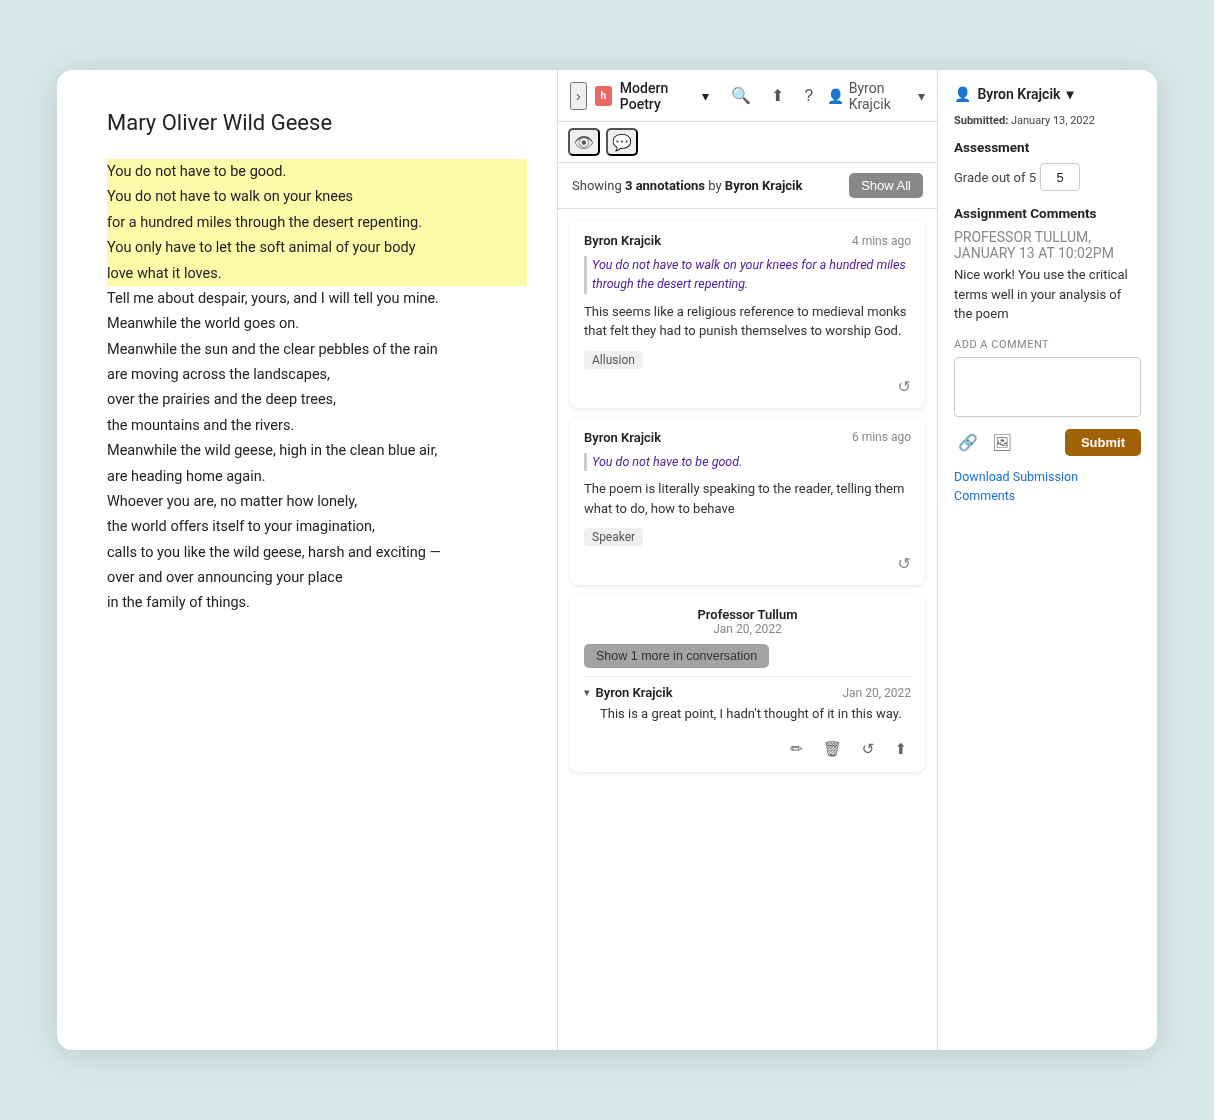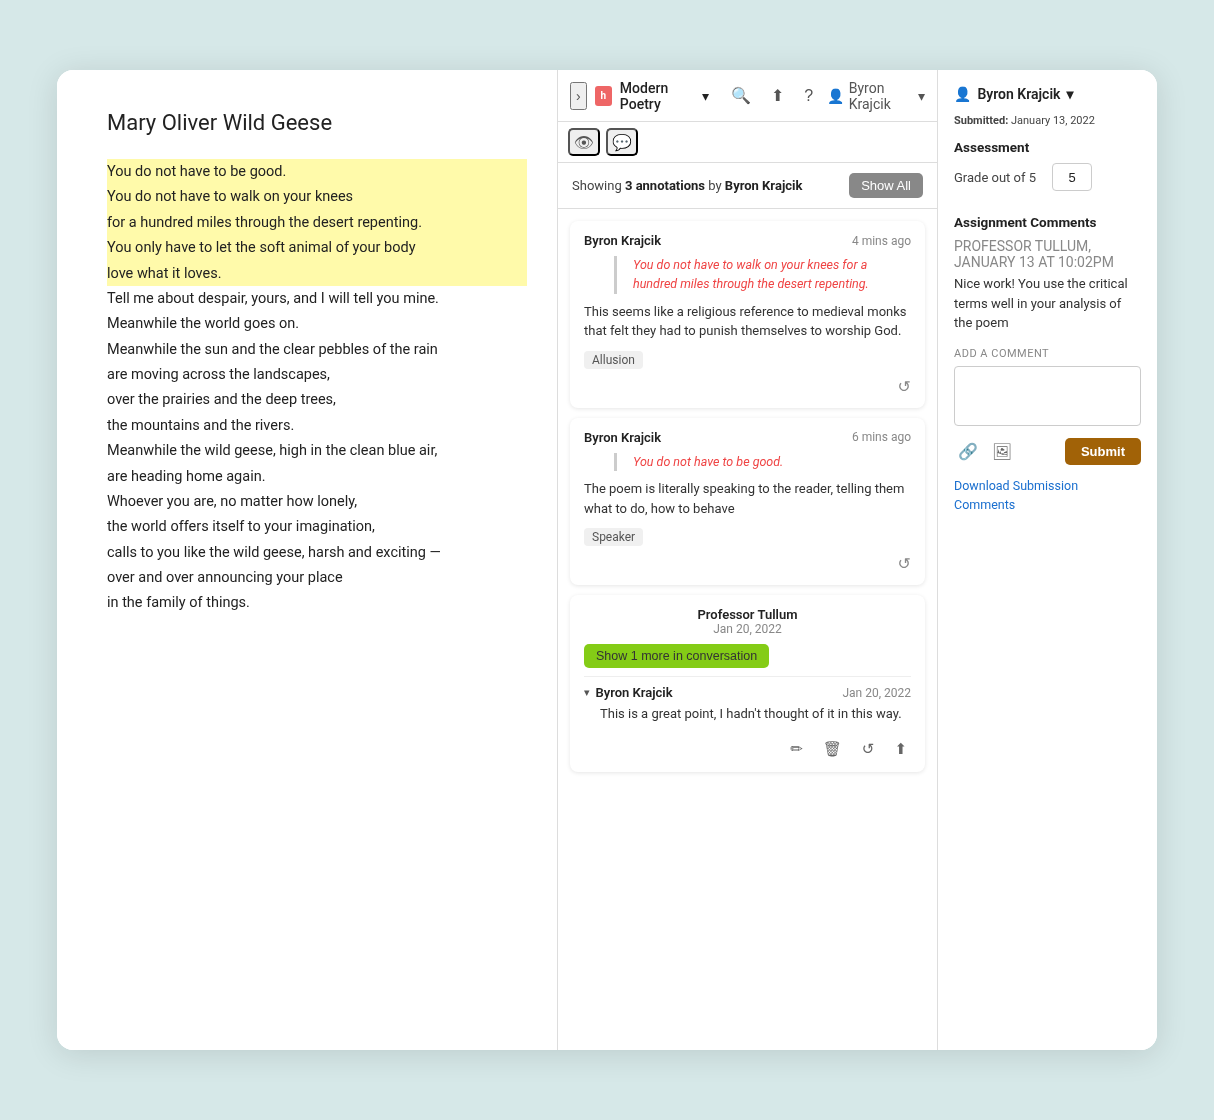--- a/index.html
+++ b/index.html
@@ -160,27 +160,26 @@
       font-size: 13px;
       font-weight: 600;
       color: #222;
     }
     .card-time {
       font-size: 12px;
       color: #888;
     }
     .card-quote {
       font-size: 12.5px;
-      color: #ef4444;
+      color: #4c1d95;
       font-style: italic;
-      padding-left: 16px;
+      padding-left: 5px;
       border-left: 3px solid #ccc;
       margin-bottom: 8px;
       line-height: 1.5;
-      margin-left: 30px;
     }
     .card-body {
       font-size: 13px;
       color: #333;
       line-height: 1.5;
       margin-bottom: 8px;
     }
     .card-tag {
       display: inline-block;
       background: #f0f0f0;
@@ -202,21 +201,21 @@
 
     
     .conv-header {
       display: flex;
       justify-content: space-between;
       align-items: center;
       margin-bottom: 8px;
       flex-direction: column;
     }
     .show-more-btn {
-      background: #84cc16;
+      background: #a3a3a3;
       border: none;
       border-radius: 5px;
       padding: 5px 12px;
       font-size: 12.5px;
       color: #333;
       cursor: pointer;
       margin-bottom: 8px;
       display: inline-block;
     }
     .conv-reply {
@@ -291,24 +290,24 @@
     .grade-submitted strong { font-weight: 700; }
     .grade-assessment-title {
       font-size: 13.5px;
       font-weight: 700;
       color: #222;
       margin-bottom: 8px;
     }
     .grade-row {
       display: flex;
       align-items: center;
-      gap: 16px;
+      gap: 4px;
       font-size: 13px;
       color: #444;
-      margin-bottom: 23px;
+      margin-bottom: 14px;
     }
     .grade-input {
       width: 40px;
       height: 28px;
       border: 1px solid #ccc;
       border-radius: 4px;
       text-align: center;
       font-size: 13px;
       color: #222;
     }

